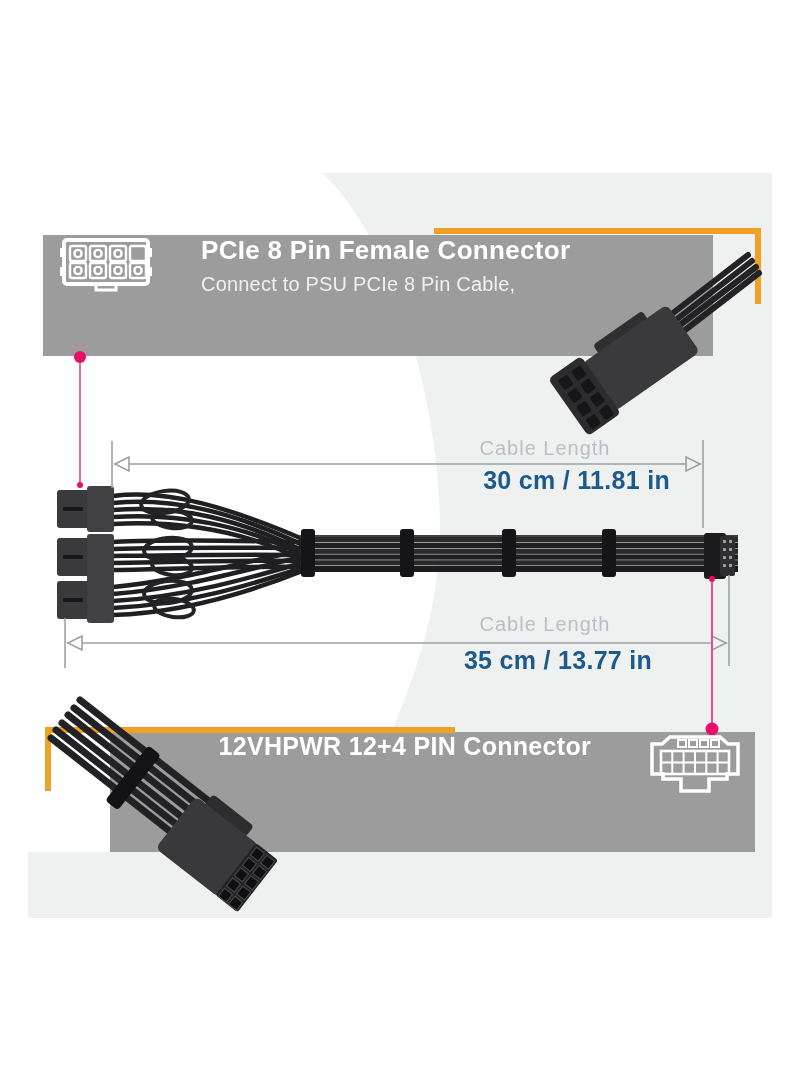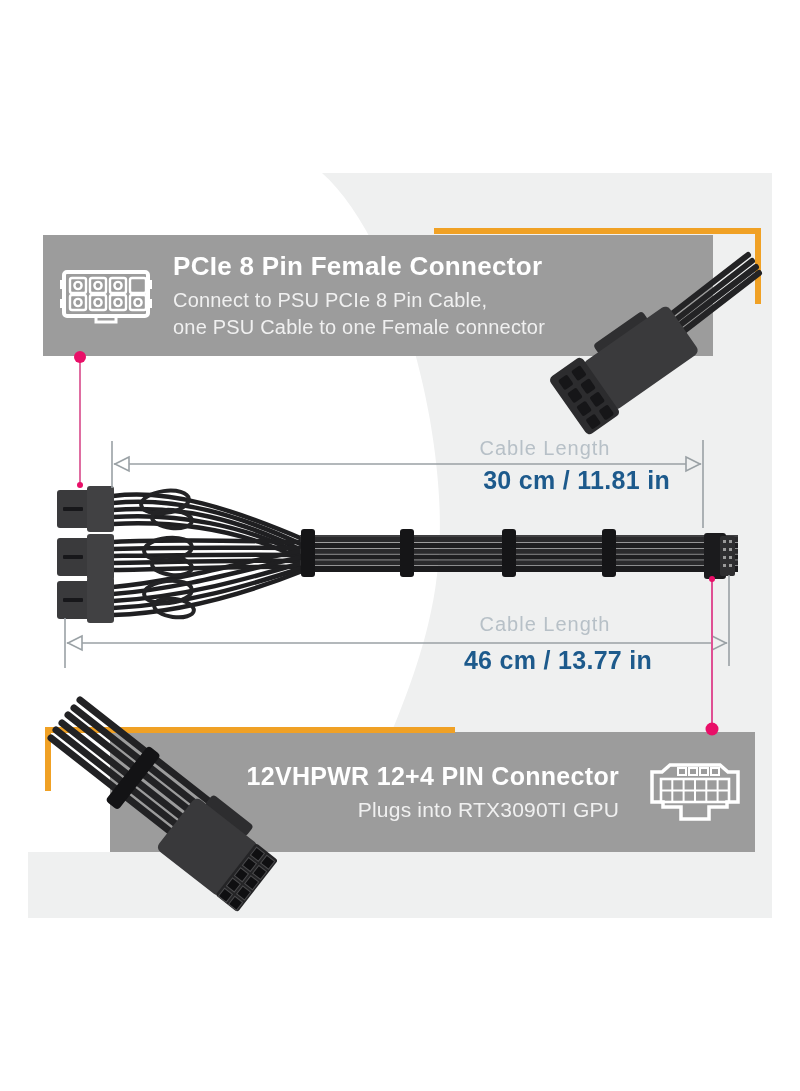--- a/index.html
+++ b/index.html
@@ -3,21 +3,21 @@
 <meta charset="utf-8">
 <style>
   html,body{margin:0;padding:0;background:#ffffff;}
   .stage{
     position:relative;width:800px;height:1091px;overflow:hidden;background:#ffffff;
     font-family:"Liberation Sans", sans-serif;
   }
   .scene{position:absolute;left:0;top:0;}
 
   
-  .banner{position:absolute;display:flex;align-items:center;}
+  .banner{position:absolute;display:flex;gap:28px;}
   .banner.top{left:43px;top:235px;width:670px;height:121px;}
   .banner.bottom{left:110px;top:732px;width:645px;height:120px;justify-content:flex-end;}
   .icon8{margin-left:16px;flex:0 0 auto;}
   .icon12{margin-right:12px;margin-left:18px;flex:0 0 auto;}
   .btext{margin-left:20px;}
   .banner.bottom .btext{margin-left:0;margin-right:10px;text-align:right;}
   .btitle{font-size:26px;font-weight:bold;color:var(--text-white,#ffffff);letter-spacing:.3px;margin-bottom:5px;white-space:nowrap;}
   .banner.bottom .btitle{font-size:25px;}
   .bsub{font-size:20px;color:rgba(255,255,255,.85);line-height:27px;letter-spacing:.2px;white-space:nowrap;}
   .banner.bottom .bsub{font-size:21px;}
@@ -240,28 +240,26 @@
           <circle cx="59" cy="18.5" r="3.6"></circle>
         <circle cx="19" cy="35.5" r="3.6"></circle>
           <circle cx="39" cy="35.5" r="3.6"></circle>
           <circle cx="59" cy="35.5" r="3.6"></circle>
           <circle cx="79" cy="35.5" r="3.6"></circle>
       </g>
     </svg>
     <div class="btext">
       <div class="btitle">PCIe 8 Pin Female Connector</div>
       <div class="bsub">Connect to PSU PCIe 8 Pin Cable,</div>
-      <div class="bsub">one PSU Cable to one Female connector</div>
     </div>
   </div>
 
   <div class="banner bottom">
     <div class="btext">
       <div class="btitle">12VHPWR 12+4 PIN Connector</div>
-      <div class="bsub">Plugs into RTX3090TI GPU</div>
     </div>
     <svg class="icon12" width="96" height="64" viewBox="0 0 96 64">
       <g fill="none" stroke="#ffffff">
         <path d="M23 5 L73 5 L81 12 L91 12 L91 42 L80 42 L80 47 L62 47 L62 59 L34 59 L34 47 L16 47 L16 42 L5 42 L5 12 L15 12 Z" stroke-width="3.5"></path>
         <rect x="14" y="19" width="68" height="23" stroke-width="2.6"></rect>
         <line x1="25.3" y1="19" x2="25.3" y2="42" stroke-width="2"></line>
         <line x1="36.6" y1="19" x2="36.6" y2="42" stroke-width="2"></line>
         <line x1="48" y1="19" x2="48" y2="42" stroke-width="2"></line>
         <line x1="59.3" y1="19" x2="59.3" y2="42" stroke-width="2"></line>
         <line x1="70.6" y1="19" x2="70.6" y2="42" stroke-width="2"></line>
@@ -270,15 +268,15 @@
         <rect x="42" y="8" width="8" height="7" stroke-width="2"></rect>
         <rect x="53" y="8" width="8" height="7" stroke-width="2"></rect>
         <rect x="64" y="8" width="8" height="7" stroke-width="2"></rect>
       </g>
     </svg>
   </div>
 
   <div class="dim-label pos-l1">Cable Length</div>
   <div class="dim-value pos-v1">30 cm / 11.81 in</div>
   <div class="dim-label pos-l2">Cable Length</div>
-  <div class="dim-value pos-v2">46 cm / 13.77 in</div>
+  <div class="dim-value pos-v2">35 cm / 13.77 in</div>
 
 </div>
 
 </body></html>

